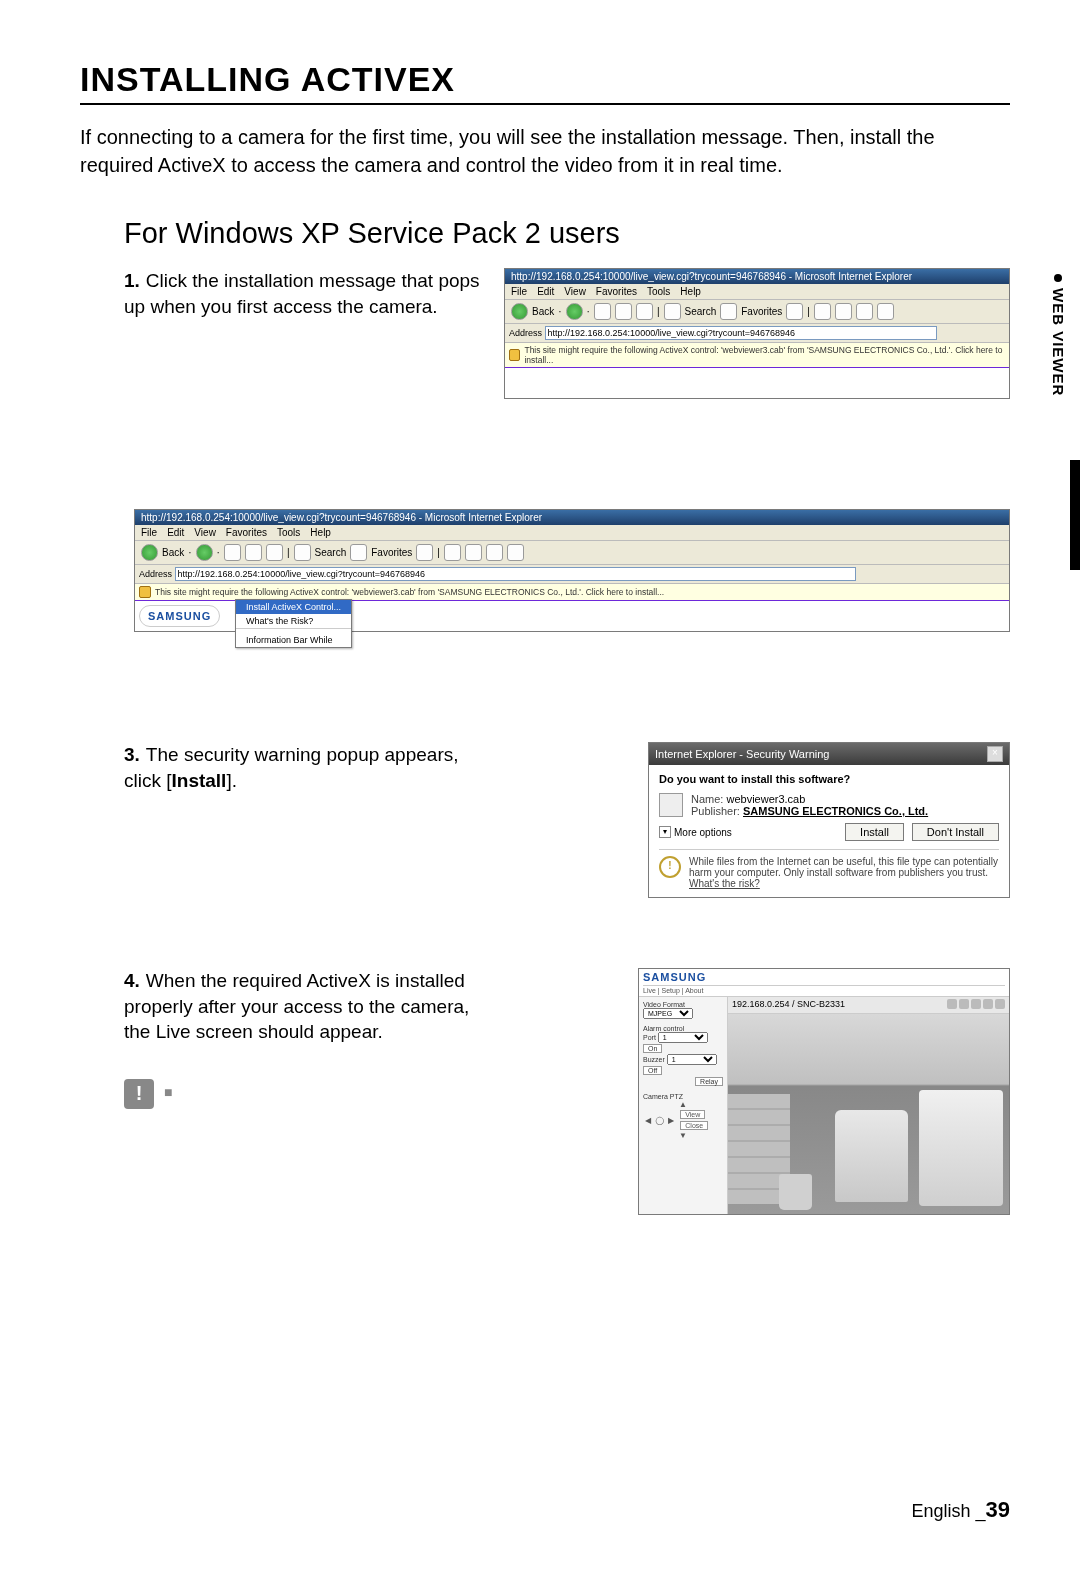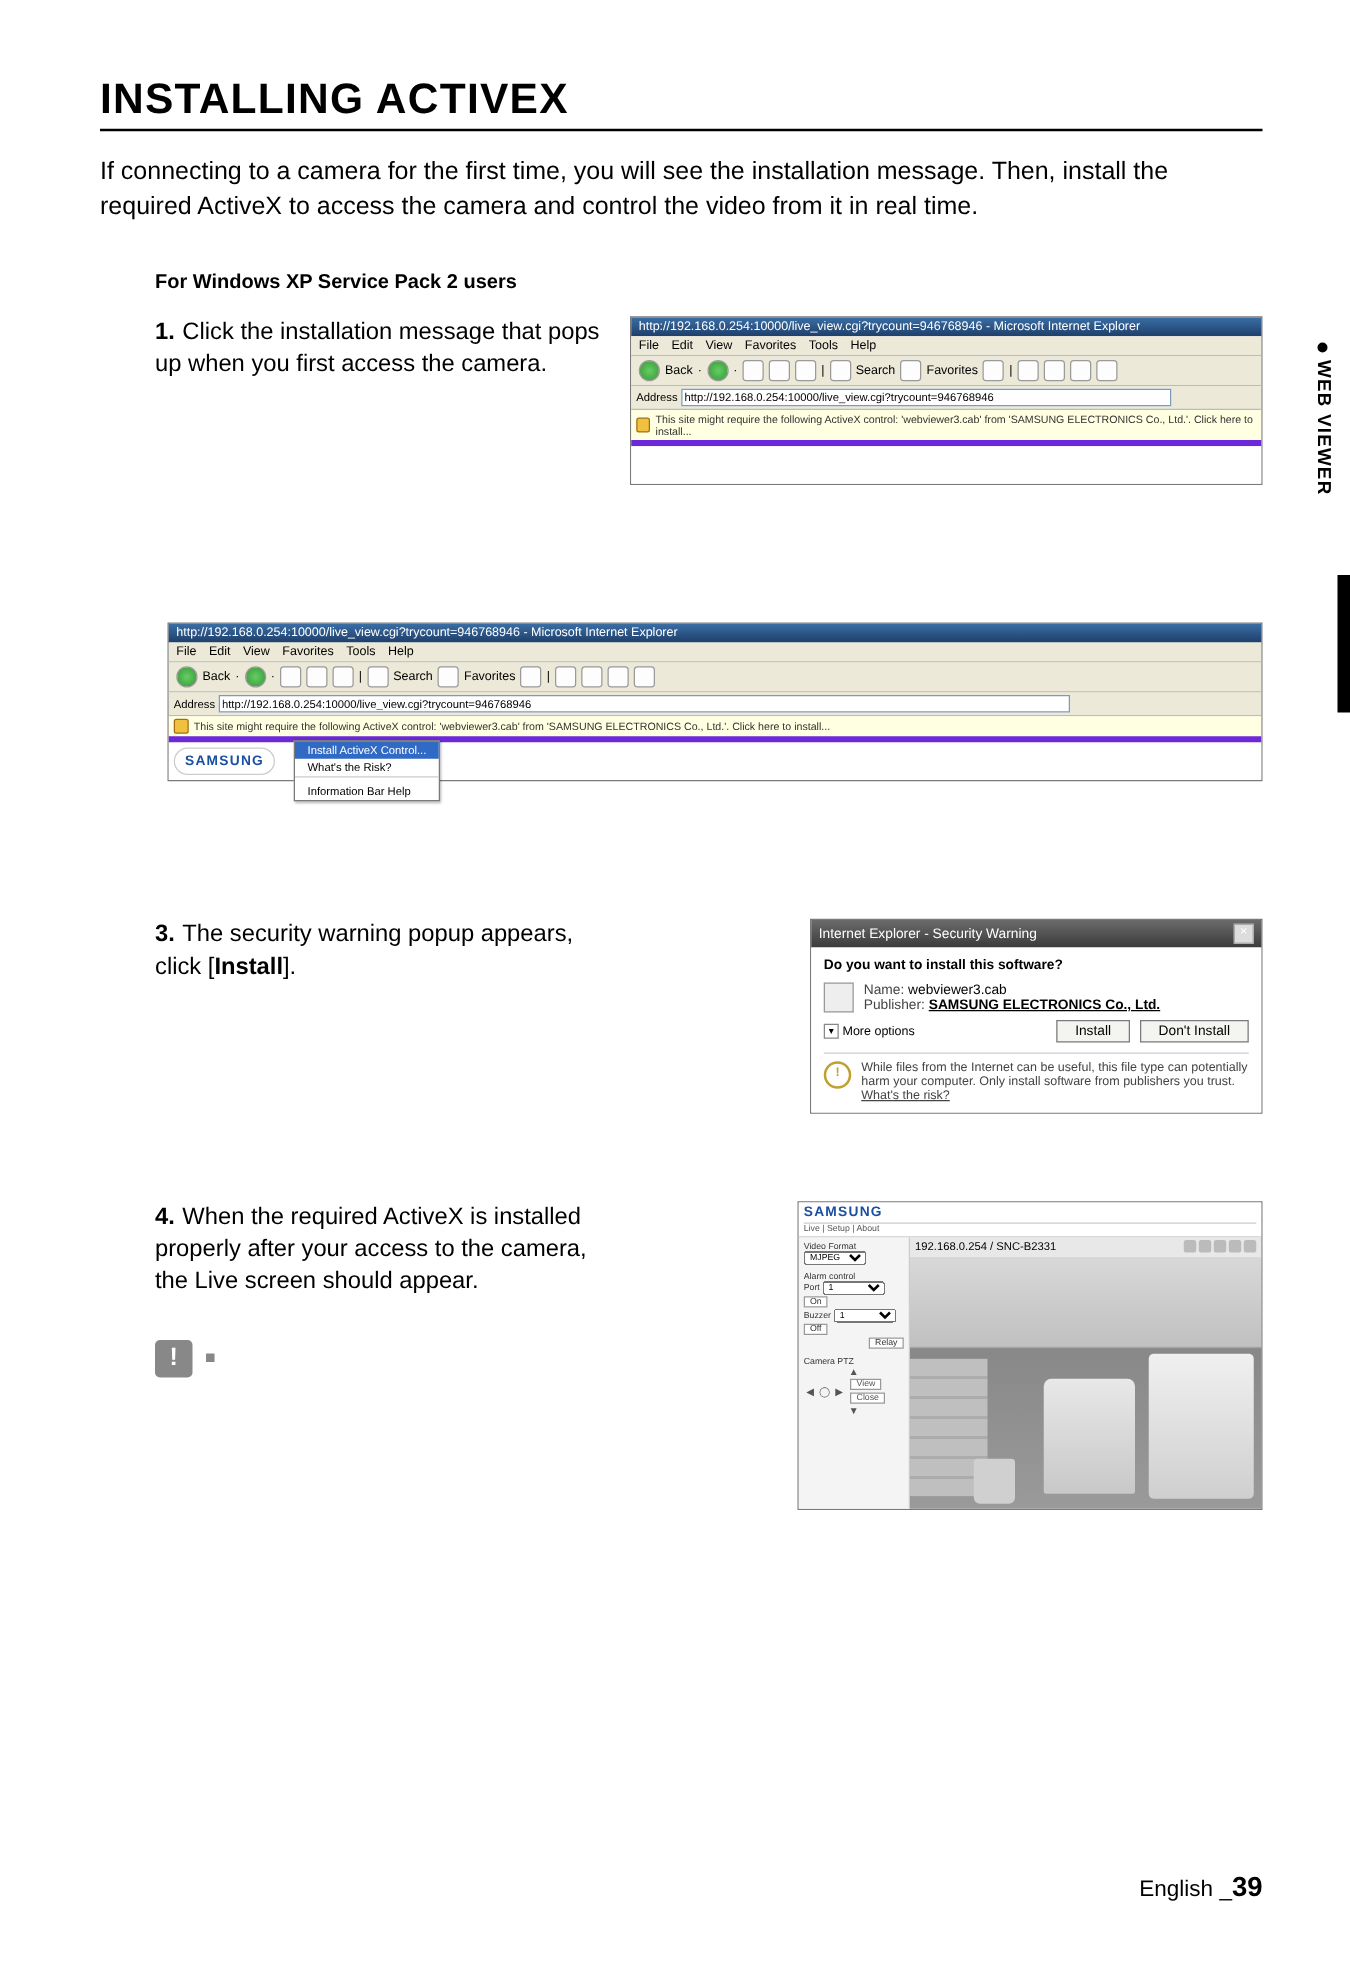--- a/index.html
+++ b/index.html
@@ -1,20 +1,20 @@
 <!DOCTYPE html>
 <html><head>
 <meta charset="utf-8">
 <style>
   html,body{margin:0;padding:0;background:#fff;font-family:Arial,Helvetica,sans-serif;color:#000}
   .page{width:1080px;height:1571px;position:relative;box-sizing:border-box;padding:60px 70px 40px 80px}
   .title-block{border-bottom:2px solid #000;padding-bottom:4px;margin-bottom:18px}
   .title{font-size:34px;font-weight:700;letter-spacing:1px}
   .intro{font-size:20px;line-height:1.4;margin-bottom:38px}
-  .subheading{font-size:16px;font-weight:700;margin:4px 0 18px 44px}
+  .subheading{font-size:29px;font-weight:400;margin:4px 0 18px 44px}
   .steps{margin-left:44px}
   .step{display:flex;align-items:flex-start;margin-bottom:110px}
   .step-text{width:370px;font-size:19px;line-height:1.35}
   .step-num{display:inline-block;font-weight:700;margin-right:6px}
   .step-img{flex:1;margin-left:10px}
   .step3{margin-bottom:70px}
   .step4{margin-bottom:0}
   .note-row{display:flex;align-items:flex-start;margin-left:44px;margin-top:10px}
   .note-icon{width:30px;height:30px;background:#888;border-radius:4px;color:#fff;display:flex;align-items:center;justify-content:center;font-weight:700;font-size:20px;margin-right:10px;flex:0 0 30px}
   .note-bullet{color:#888;font-size:14px;margin-right:6px;margin-top:4px}
@@ -30,21 +30,21 @@
   .ie-win{border:1px solid #7a7a7a;font-family:Tahoma,Arial,sans-serif;font-size:10px;background:#fff}
   .ie-title{background:linear-gradient(#3a6ea5,#1e3f6b);color:#fff;padding:2px 6px;font-size:10px;white-space:nowrap;overflow:hidden}
   .ie-menu{background:#ece9d8;padding:2px 6px;font-size:10px;border-bottom:1px solid #bbb}
   .ie-menu span{margin-right:10px}
   .ie-tool{background:#ece9d8;padding:3px 6px;border-bottom:1px solid #bbb;display:flex;align-items:center;gap:4px}
   .ie-btn{width:15px;height:15px;border:1px solid #9a9a9a;border-radius:3px;background:#fdfdfd;display:inline-block}
   .ie-btn.round{border-radius:50%}
   .ie-btn.green{background:radial-gradient(#6c6,#393)}
   .ie-addr{background:#ece9d8;padding:2px 4px;font-size:9px;border-bottom:1px solid #bbb}
   .ie-addr input{width:78%;font-size:9px;border:1px solid #7a9ac0;padding:1px 2px}
-  .ie-info{background:#ffffe1;border-bottom:5px solid #6d28d9;padding:2px 4px;font-size:8.5px;color:#333;display:flex;align-items:center;gap:4px}
+  .ie-info{background:#ffffe1;border-bottom:1px solid #6d28d9;padding:2px 4px;font-size:8.5px;color:#333;display:flex;align-items:center;gap:4px}
   .shield{width:10px;height:10px;background:#f0c040;border:1px solid #a07010;border-radius:2px;display:inline-block}
   .ie-body{height:30px;background:#fff}
   .ctx-menu{position:relative;background:#fff}
   .ctx-pop{position:absolute;left:100px;top:-2px;background:#fff;border:1px solid #7a7a7a;font-size:9px;box-shadow:1px 1px 2px rgba(0,0,0,.3)}
   .ctx-pop div{padding:2px 10px}
   .ctx-pop .hl{background:#316ac5;color:#fff}
   .samsung-bar{display:flex;align-items:center;background:#fff}
   .samsung-logo{color:#1b4fa0;font-weight:700;font-size:11px;letter-spacing:1px;padding:4px 8px;border:1px solid #ccc;border-radius:12px;margin:4px}
   
   .sec-dlg{border:1px solid #7a7a7a;font-family:Tahoma,Arial,sans-serif;font-size:11px;width:360px;margin-left:auto}
@@ -176,21 +176,21 @@
           <div class="ie-info">
             <span class="shield"></span>
             <span>This site might require the following ActiveX control: 'webviewer3.cab' from 'SAMSUNG ELECTRONICS Co., Ltd.'. Click here to install...</span>
           </div>
           <div class="ctx-menu samsung-bar">
             <span class="samsung-logo">SAMSUNG</span>
             <div class="ctx-pop">
               <div class="hl">Install ActiveX Control...</div>
               <div>What's the Risk?</div>
               <div style="border-top:1px solid #ccc"></div>
-              <div>Information Bar Help</div>
+              <div>Information Bar While</div>
             </div>
           </div>
         </div>
       </div>
     </div>
 
     <div class="step step3">
       <div class="step-text">
         <span class="step-num">3.</span><span>The security warning popup appears, click [</span><b>Install</b><span>].</span>
       </div>

